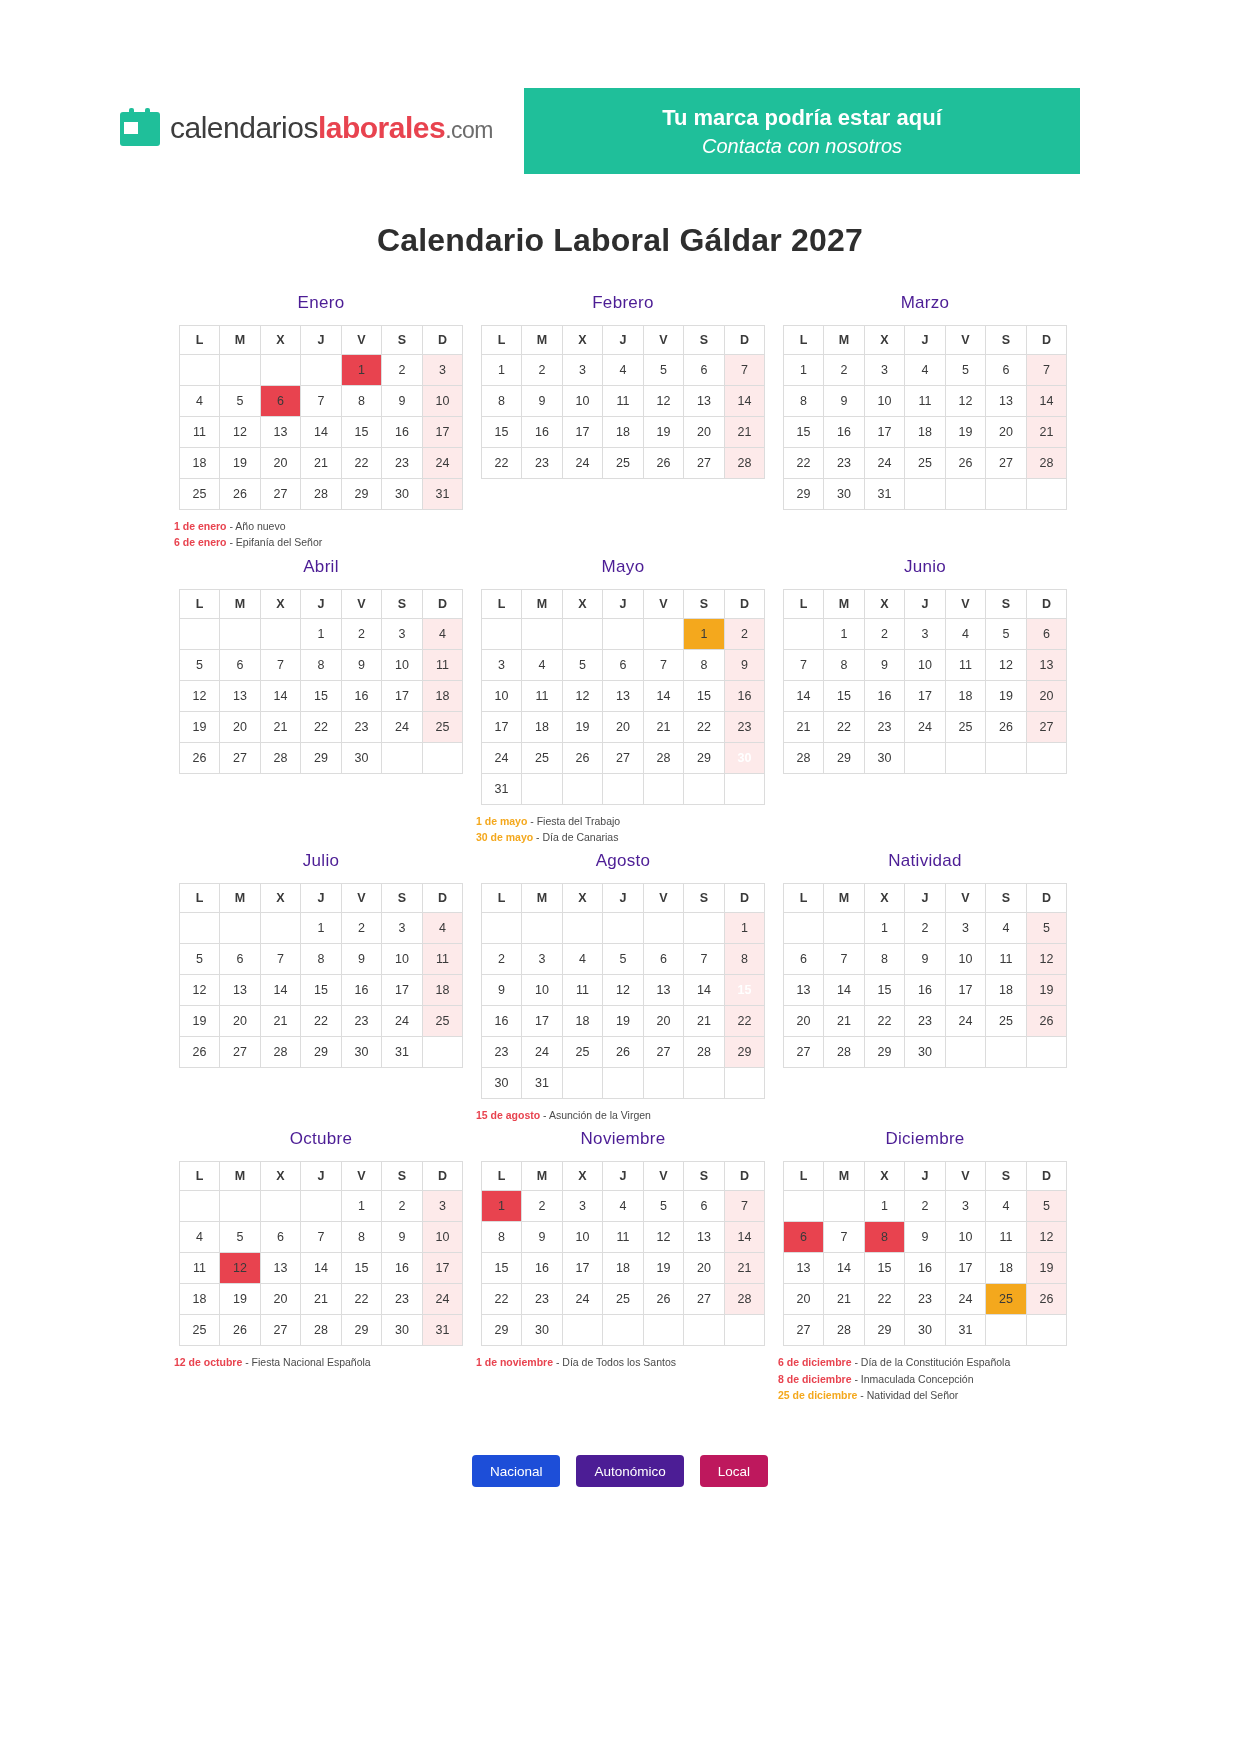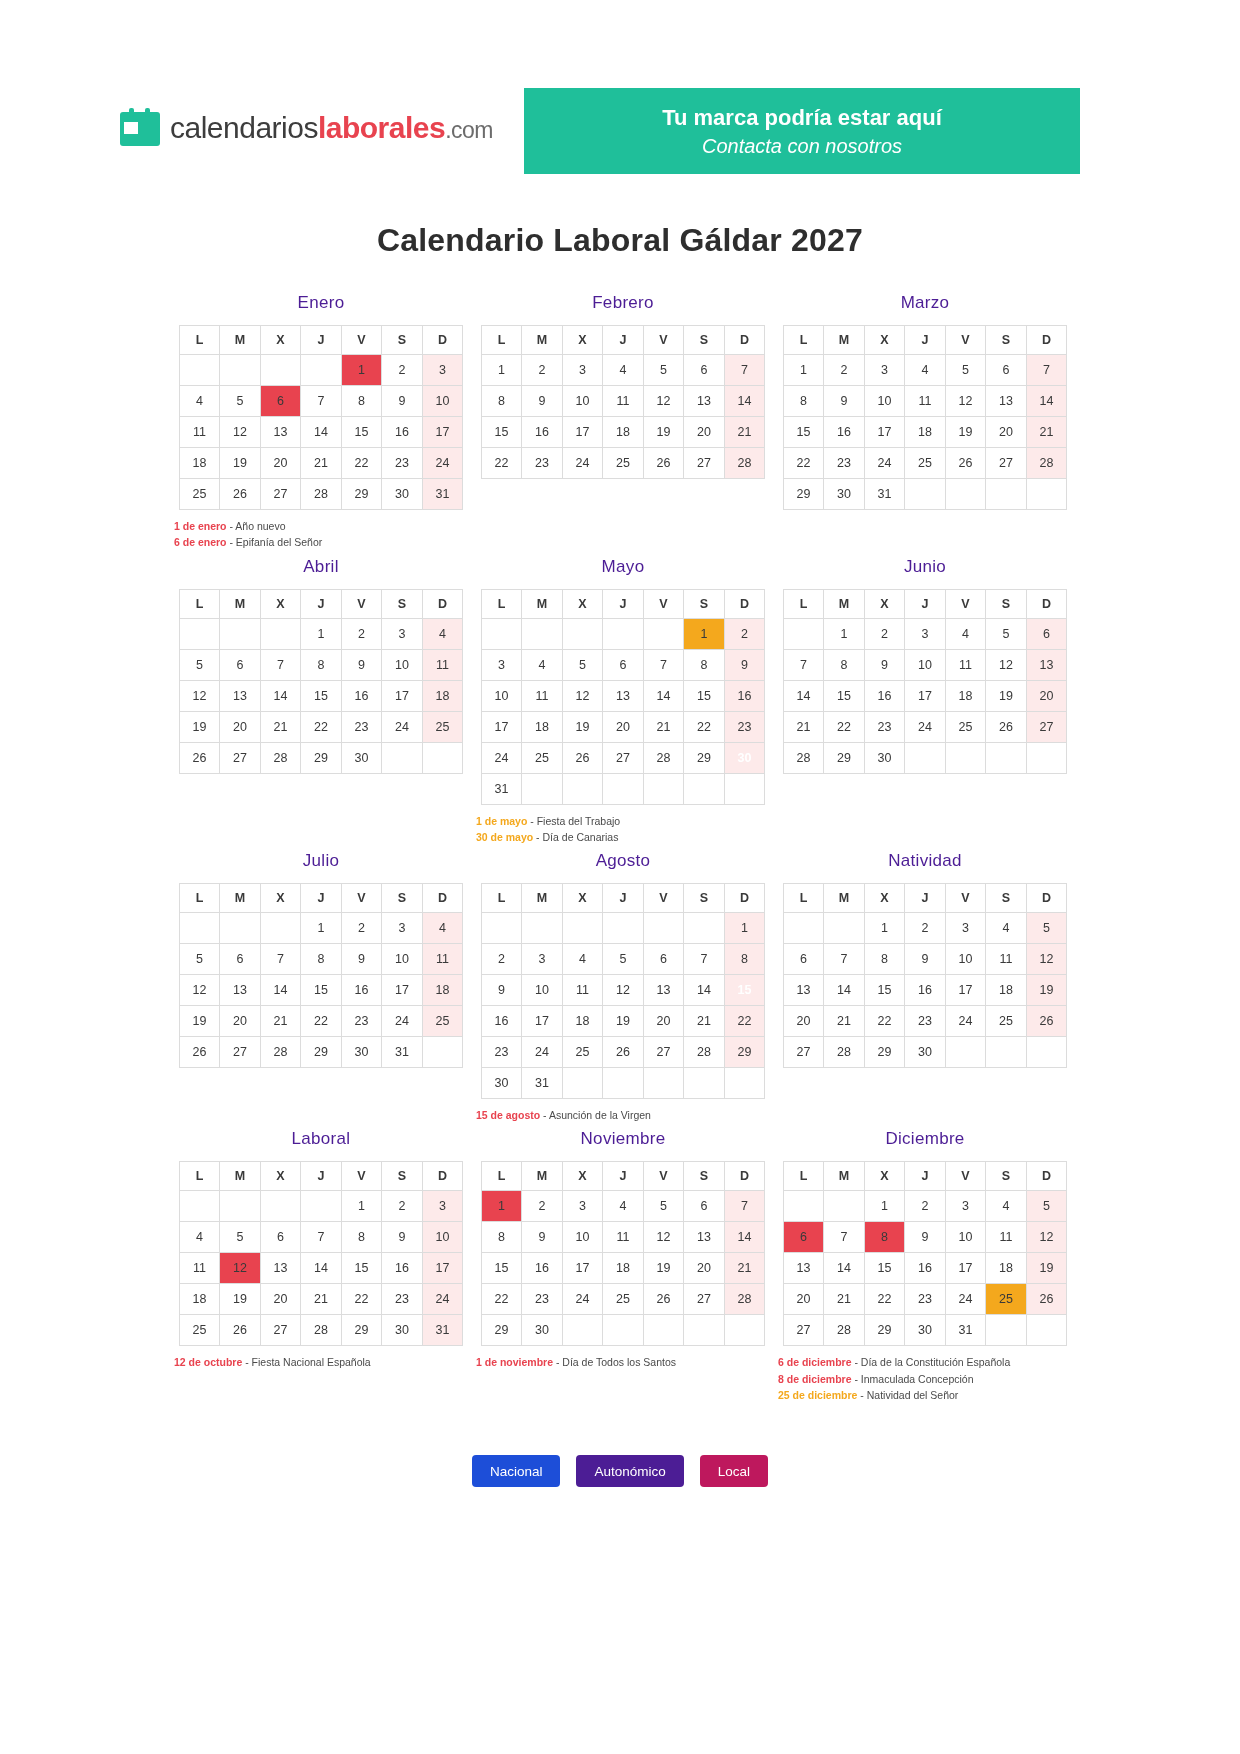--- a/index.html
+++ b/index.html
@@ -766,21 +766,21 @@
               <td class="">29</td>
               <td class="">30</td>
               <td class="empty"></td>
               <td class="empty"></td>
               <td class="empty"></td>
             </tr>
           </tbody>
         </table>
       </div>
       <div class="month-cell">
-        <div class="month-name">Laboral</div>
+        <div class="month-name">Octubre</div>
         <table class="cal">
           <thead>
             <tr>
               <th>L</th>
               <th>M</th>
               <th>X</th>
               <th>J</th>
               <th>V</th>
               <th>S</th>
               <th>D</th>

